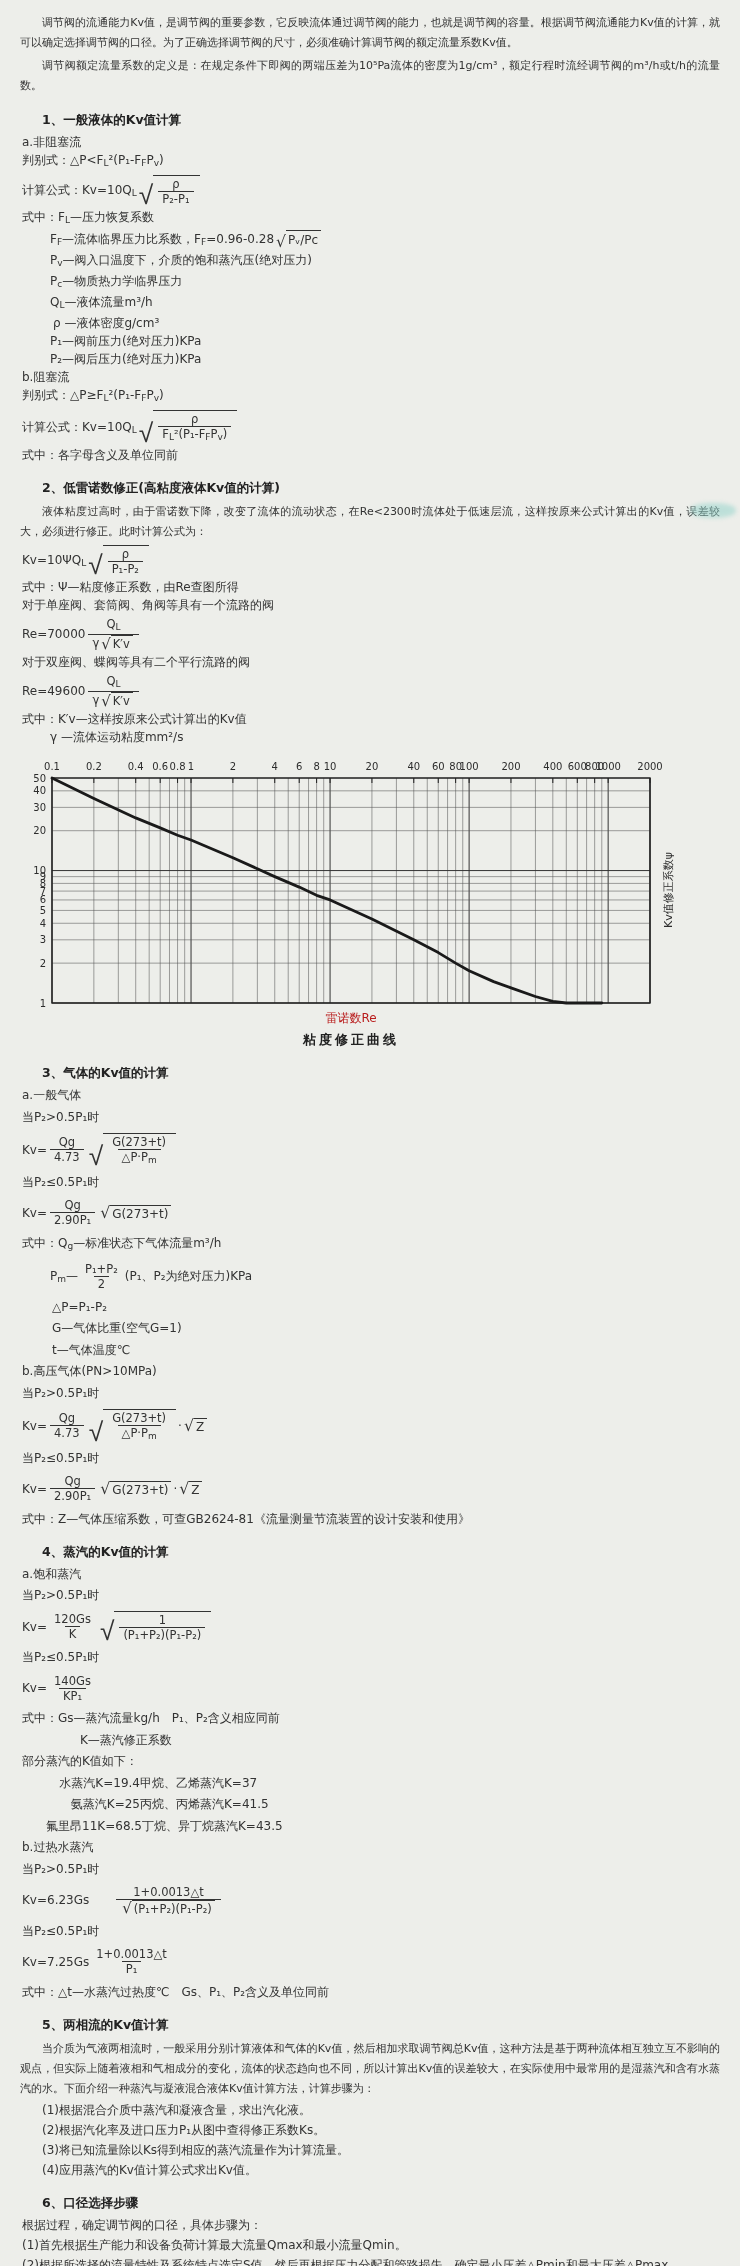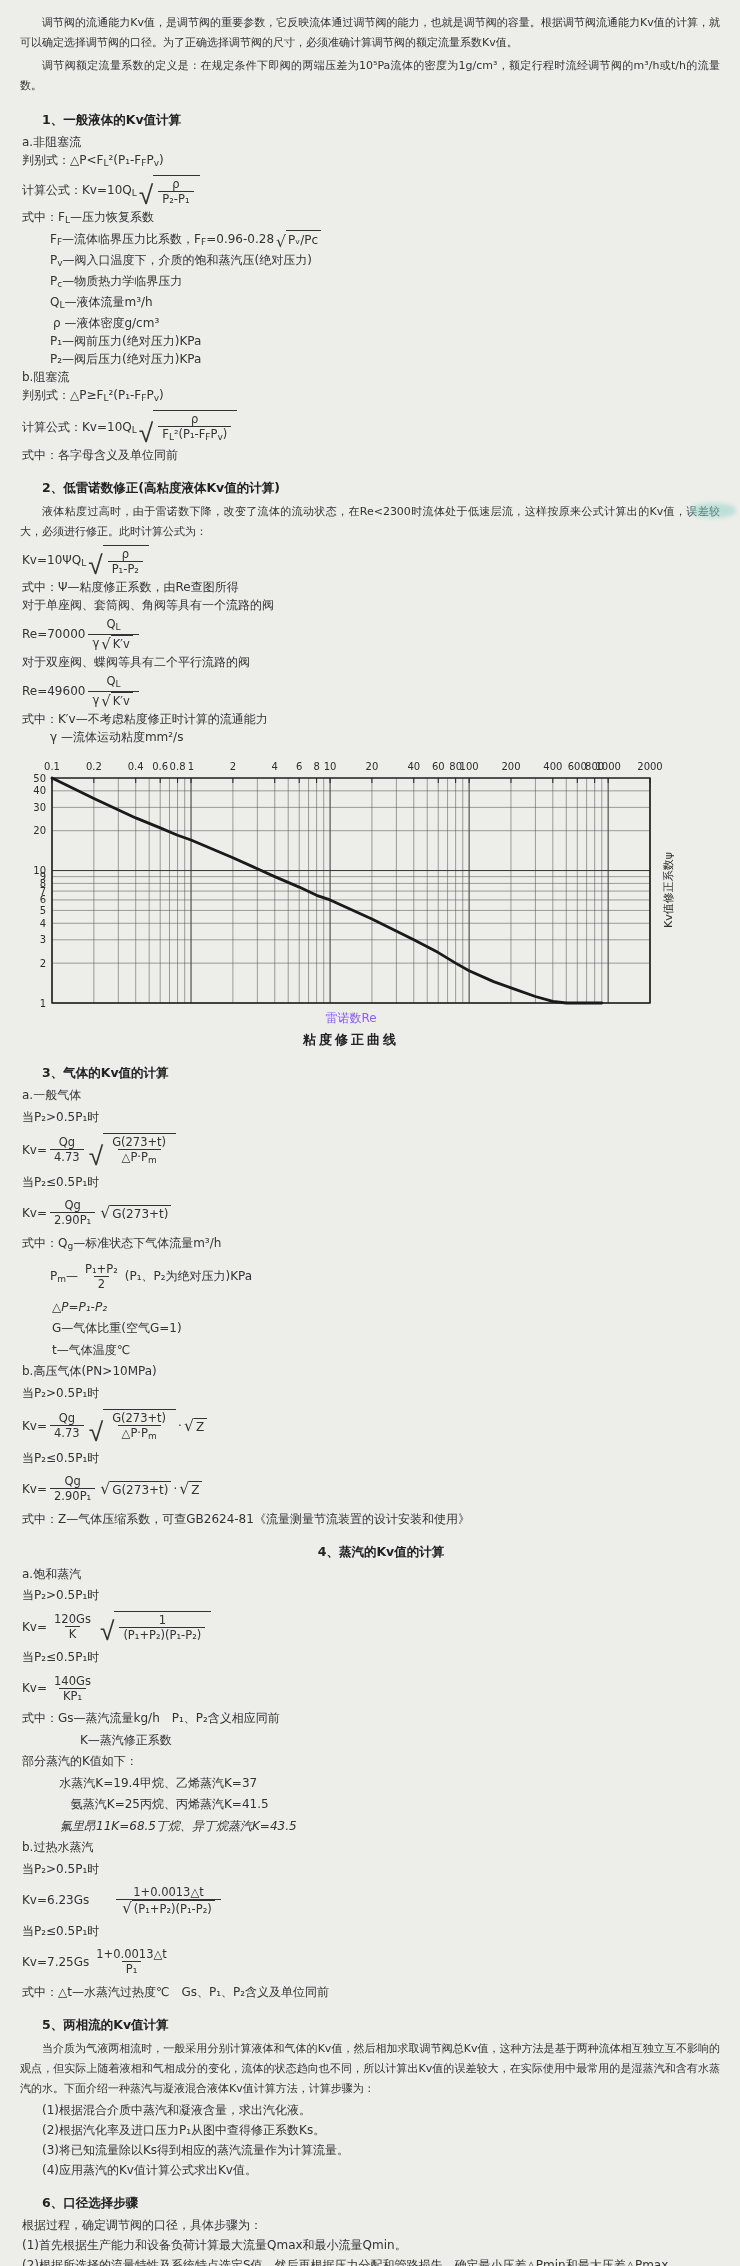--- a/index.html
+++ b/index.html
@@ -24,21 +24,21 @@
   .sq{display:inline-flex;align-items:stretch;margin:0 2px;vertical-align:middle;}
   .sq .rad{align-self:flex-end;line-height:0.9;font-size:1.3em;}
   .sq .vin{border-top:1.2px solid #333;padding:1px 3px 0 2px;display:inline-flex;align-items:center;}
   .sq.big .rad{font-size:2.2em;line-height:0.82;font-weight:100;}
   .col{display:inline-block;}
   .smudge{position:absolute;right:-16px;top:1px;width:46px;height:15px;background:#8fd2c9;
           opacity:.5;filter:blur(2px);border-radius:45%;}
   #chart-wrap{margin:10px 0 2px 0;}
   #chart-wrap svg{display:block;}
   .chart-cap{width:598px;margin-left:32px;text-align:center;}
-  #chart-xlabel{font-size:12px;color:#8b5cf6;margin-top:2px;}
+  #chart-xlabel{font-size:12px;color:#b91c1c;margin-top:2px;}
   #chart-title{font-size:13px;font-weight:bold;letter-spacing:3px;color:#222;margin-top:4px;}
 </style>
 </head>
 <body>
 
 <div id="page" style="background: rgb(237, 238, 234);">
   <main id="doc">
       <section class="tight">
         <div class="blk para"><span>调节阀的流通能力Kv值，是调节阀的重要参数，它反映流体通过调节阀的能力，也就是调节阀的容量。根据调节阀流通能力Kv值的计算，就可以确定选择调节阀的口径。为了正确选择调节阀的尺寸，必须准确计算调节阀的额定流量系数Kv值。</span></div>
         <div class="blk para"><span>调节阀额定流量系数的定义是：在规定条件下即阀的两端压差为10⁵Pa流体的密度为1g/cm³，额定行程时流经调节阀的m³/h或t/h的流量数。</span></div>
@@ -150,21 +150,21 @@
           <span>Re=49600</span>
           <span class="frac">
             <span class="num">Q<sub>L</sub></span>
             <span class="den">γ<span class="sq">
                 <span class="rad">√</span>
                 <span class="vin">K′v</span>
               </span></span>
           </span>
         </div>
         <div class="blk ln" style="margin-left: 2px;">
-          <span>式中：K′v—不考虑粘度修正时计算的流通能力</span>
+          <span>式中：K′v—这样按原来公式计算出的Kv值</span>
         </div>
         <div class="blk ln" style="margin-left: 30px;">
           <span>γ —流体运动粘度mm²/s</span>
         </div>
         <div id="chart-wrap">
     <svg id="chart-svg" width="690" height="252" viewBox="0 0 690 252">
             <line x1="32" y1="22" x2="32" y2="247" stroke="#333" stroke-width="1"></line>
             <line x1="73.85414600422251" y1="22" x2="73.85414600422251" y2="247" stroke="#555" stroke-width="0.55"></line>
             <line x1="98.3372519164009" y1="22" x2="98.3372519164009" y2="247" stroke="#555" stroke-width="0.55"></line>
             <line x1="115.70829200844501" y1="22" x2="115.70829200844501" y2="247" stroke="#555" stroke-width="0.55"></line>
@@ -325,21 +325,21 @@
           <span>式中：Q<sub>g</sub>—标准状态下气体流量m³/h</span>
         </div>
         <div class="blk fm" style="margin-left: 30px;">
           <span>P<sub>m</sub>—</span>
           <span class="frac">
             <span class="num">P₁+P₂</span>
             <span class="den">2</span>
           </span>
           <span>(P₁、P₂为绝对压力)KPa</span>
         </div>
-        <div class="blk ln" style="margin-left: 32px; font-style: italic;">
+        <div class="blk ln" style="margin-left: 32px;">
           <span>△P=P₁-P₂</span>
         </div>
         <div class="blk ln" style="margin-left: 32px;">
           <span>G—气体比重(空气G=1)</span>
         </div>
         <div class="blk ln" style="margin-left: 32px;">
           <span>t—气体温度℃</span>
         </div>
         <div class="blk ln" style="margin-left: 2px;">
           <span>b.高压气体(PN&gt;10MPa)</span>
@@ -382,21 +382,21 @@
             </span>·<span class="sq">
               <span class="rad">√</span>
               <span class="vin">Z</span>
             </span></span>
         </div>
         <div class="blk ln" style="margin-left: 2px;">
           <span>式中：Z—气体压缩系数，可查GB2624-81《流量测量节流装置的设计安装和使用》</span>
         </div>
       </section>
       <section class="roomy">
-        <div class="blk heading" style="margin-left: 22px; text-align: center;"><span>4、蒸汽的Kv值的计算</span></div>
+        <div class="blk heading" style="margin-left: 22px;"><span>4、蒸汽的Kv值的计算</span></div>
         <div class="blk ln" style="margin-left: 2px;">
           <span>a.饱和蒸汽</span>
         </div>
         <div class="blk ln" style="margin-left: 2px;">
           <span>当P₂&gt;0.5P₁时</span>
         </div>
         <div class="blk fm" style="margin-left: 2px;">
           <span>Kv=</span>
           <span class="frac">
             <span class="num">120Gs</span>
@@ -432,21 +432,21 @@
           <span>部分蒸汽的K值如下：</span>
         </div>
         <div class="blk ln" style="margin-left: 2px;">
           <span class="col" style="width: 118px;">水蒸汽K=19.4</span>
           <span>甲烷、乙烯蒸汽K=37</span>
         </div>
         <div class="blk ln" style="margin-left: 2px;">
           <span class="col" style="width: 118px;">氨蒸汽K=25</span>
           <span>丙烷、丙烯蒸汽K=41.5</span>
         </div>
-        <div class="blk ln" style="margin-left: 18px; font-style: italic;">
+        <div class="blk ln" style="margin-left: 4px;">
           <span class="col" style="width: 118px;">氟里昂11K=68.5</span>
           <span>丁烷、异丁烷蒸汽K=43.5</span>
         </div>
         <div class="blk ln" style="margin-left: 2px;">
           <span>b.过热水蒸汽</span>
         </div>
         <div class="blk ln" style="margin-left: 2px;">
           <span>当P₂&gt;0.5P₁时</span>
         </div>
         <div class="blk fm" style="margin-left: 2px; gap: 24px;">

